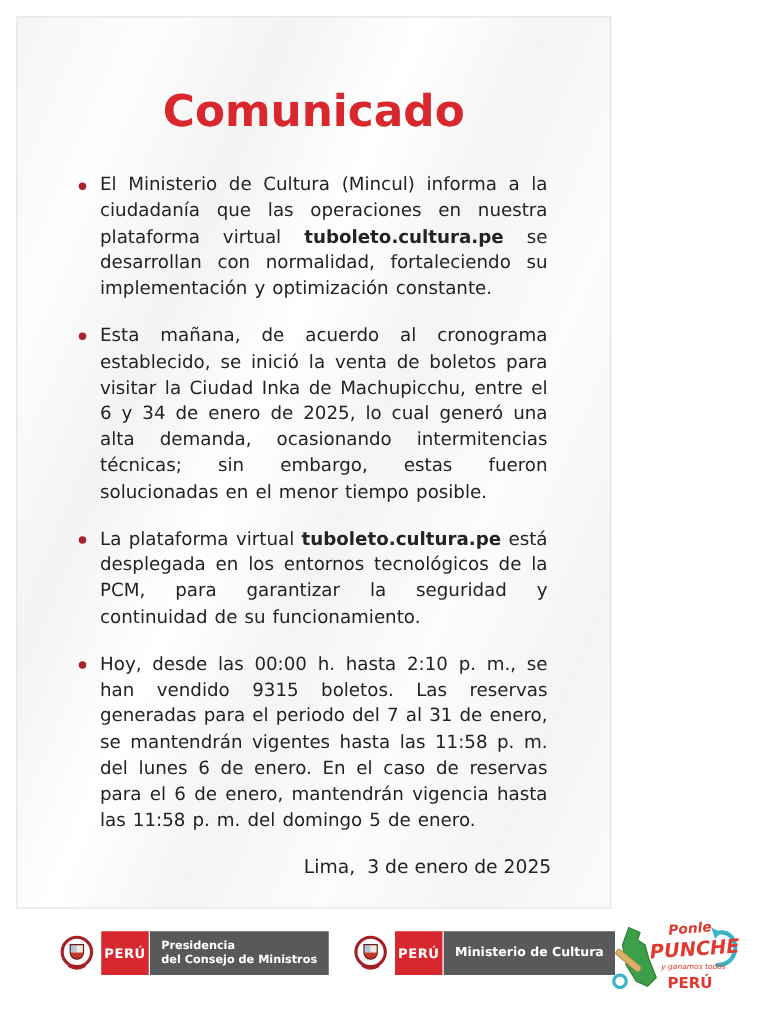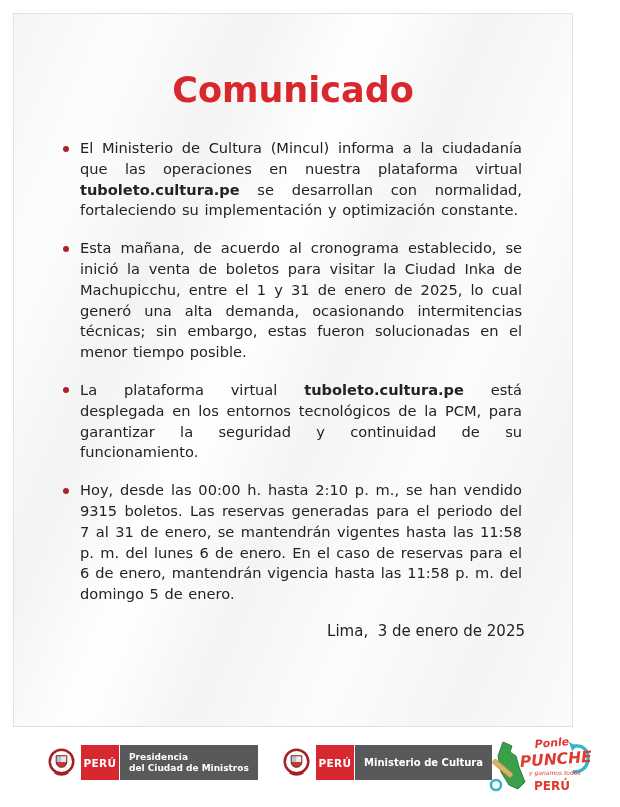--- a/index.html
+++ b/index.html
@@ -7,21 +7,21 @@
     width:620px;height:807px;
     font-family:"DejaVu Sans","Liberation Sans",sans-serif;
     background:#ffffff;
     -webkit-font-smoothing:antialiased;
   }
   .page{
     position:relative;width:620px;height:807px;background:#ffffff;overflow:hidden;
   }
   
   .card{
-    position:absolute;left:13px;top:13px;width:560px;height:714px;
+    position:absolute;left:13px;top:13px;width:476px;height:714px;
     border:1px solid #e2e2e3;
     background:
       linear-gradient(113deg,
         #f5f5f6 0%, #fdfdfd 14%, #f3f3f4 28%, #ffffff 42%,
         #f4f4f5 55%, #fcfcfd 70%, #f4f4f5 86%, #fbfbfc 100%);
     box-sizing:border-box;
   }
   .title{
     margin:56px 0 28px 0;
     text-align:center;
@@ -94,21 +94,21 @@
 </head>
 <body>
 
 <div class="page">
 
   <div class="card">
     <h1 class="title">Comunicado</h1>
 
     <ul class="bullets">
         <li><span>El Ministerio de Cultura (Mincul) informa a la ciudadanía que las operaciones en nuestra plataforma virtual </span><span class="b">tuboleto.cultura.pe</span><span> se desarrollan con normalidad, fortaleciendo su implementación y optimización constante.</span></li>
-        <li><span>Esta mañana, de acuerdo al cronograma establecido, se inició la venta de boletos para visitar la Ciudad Inka de Machupicchu, entre el 1 y 31 de enero de 2025, lo cual generó una alta demanda, ocasionando intermitencias técnicas; sin embargo, estas fueron solucionadas en el menor tiempo posible.</span></li>
+        <li><span>Esta mañana, de acuerdo al cronograma establecido, se inició la venta de boletos para visitar la Ciudad Inka de Machupicchu, entre el 6 y 34 de enero de 2025, lo cual generó una alta demanda, ocasionando intermitencias técnicas; sin embargo, estas fueron solucionadas en el menor tiempo posible.</span></li>
         <li><span>La plataforma virtual </span><span class="b">tuboleto.cultura.pe</span><span> está desplegada en los entornos tecnológicos de la PCM, para garantizar la seguridad y continuidad de su funcionamiento.</span></li>
         <li><span>Hoy, desde las 00:00 h. hasta 2:10 p. m., se han vendido 9315 boletos. Las reservas generadas para el periodo del 7 al 31 de enero, se mantendrán vigentes hasta las 11:58 p. m. del lunes 6 de enero. En el caso de reservas para el 6 de enero, mantendrán vigencia hasta las 11:58 p. m. del domingo 5 de enero.</span></li>
       </ul>
 
     <div class="dateline">Lima,  3 de enero de 2025</div>
   </div>
 
   <div class="footer">
 
     <div class="gov-logo pcm">
@@ -117,21 +117,21 @@
         <rect x="8.5" y="9" width="5.5" height="6.5" fill="#b3c6d8"></rect>
         <rect x="14" y="9" width="5.5" height="6.5" fill="#efe9dd"></rect>
         <path d="M8.5,15.5 a5.5,5.5 0 0 0 11,0 z" fill="#c03a30"></path>
         <path d="M8.5,9 h11 v6.5 a5.5,5.5 0 0 1 -11,0 z" fill="none" stroke="#6d1b1e" stroke-width="1"></path>
         <path d="M7,26.5 q7,4.5 14,0" fill="none" stroke="#a32026" stroke-width="2"></path>
       </svg>
       <div class="boxes">
         <div class="red-box">PERÚ</div>
         <div class="gray-box">
           <span class="l1">Presidencia</span>
-          <span class="l2">del Ciudad de Ministros</span>
+          <span class="l2">del Consejo de Ministros</span>
         </div>
       </div>
     </div>
 
     <div class="gov-logo cultura">
       <svg width="27" height="31" viewBox="0 0 28 32">
         <circle cx="14" cy="15" r="12.2" fill="#fdfcfb" stroke="#a32026" stroke-width="2.6"></circle>
         <rect x="8.5" y="9" width="5.5" height="6.5" fill="#b3c6d8"></rect>
         <rect x="14" y="9" width="5.5" height="6.5" fill="#efe9dd"></rect>
         <path d="M8.5,15.5 a5.5,5.5 0 0 0 11,0 z" fill="#c03a30"></path>

